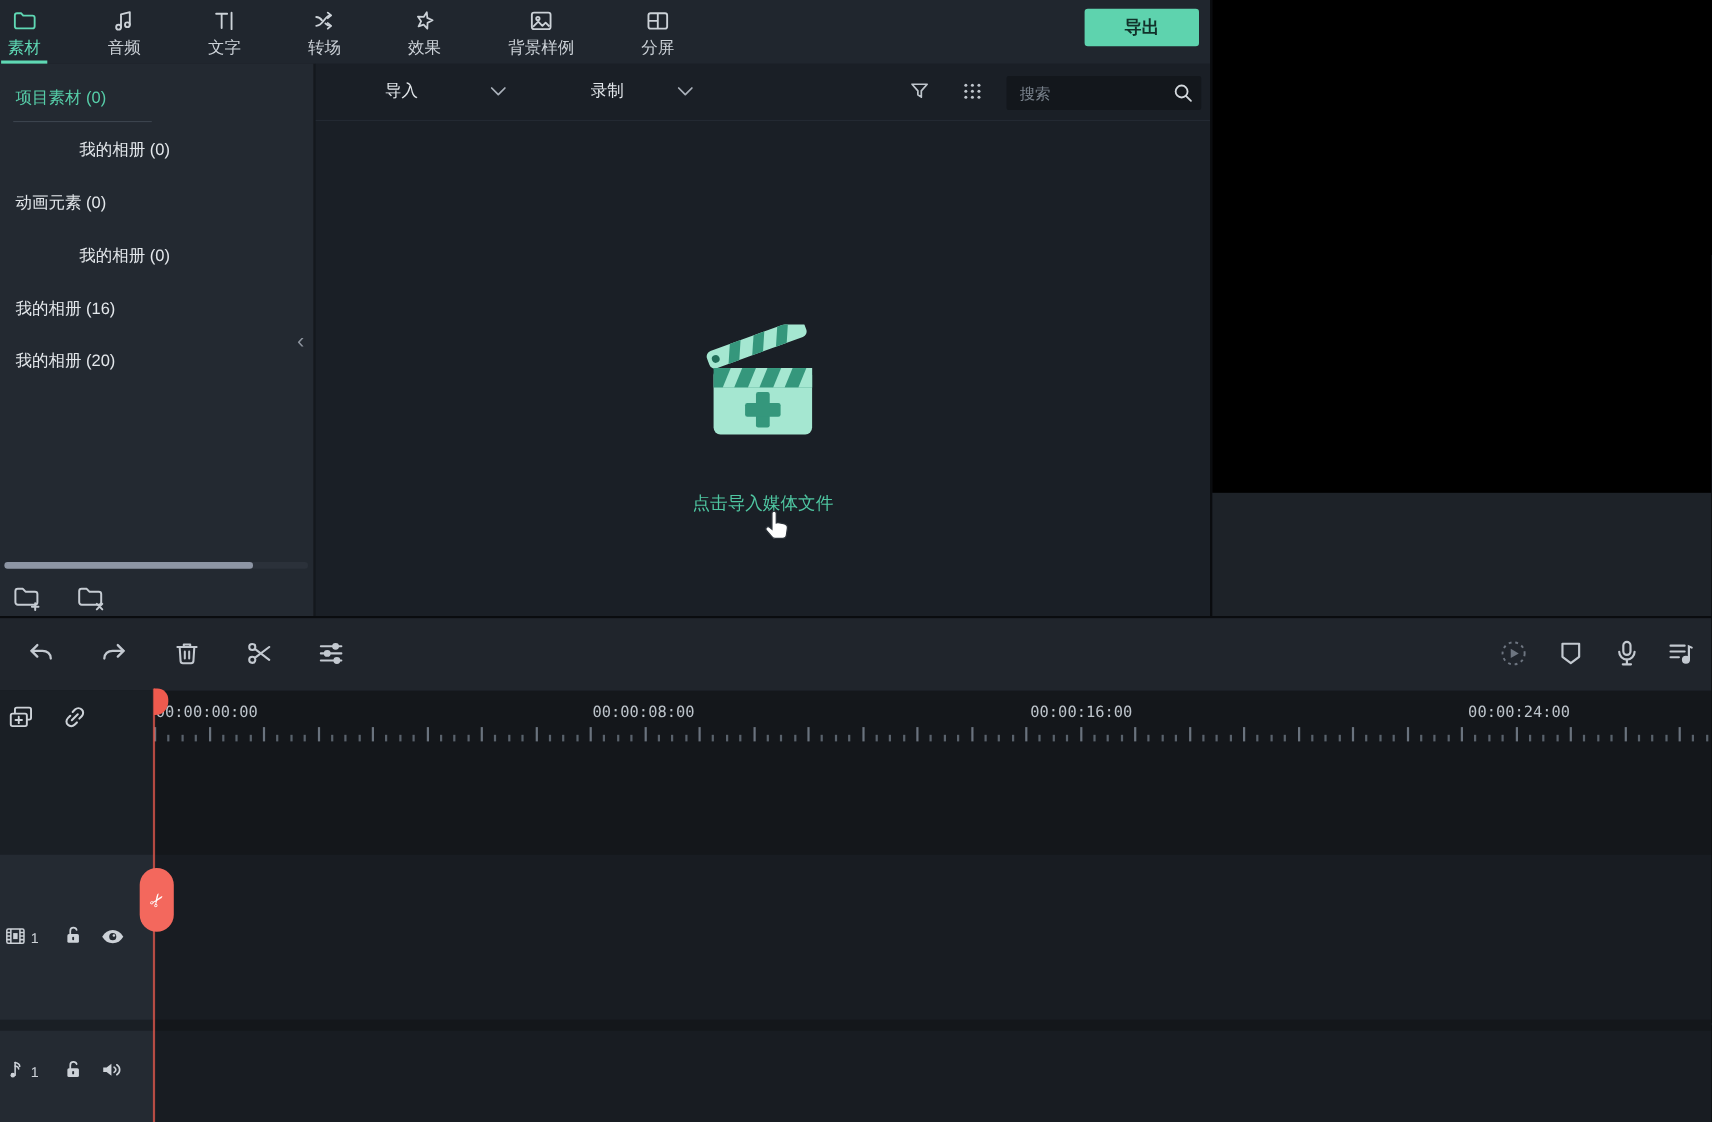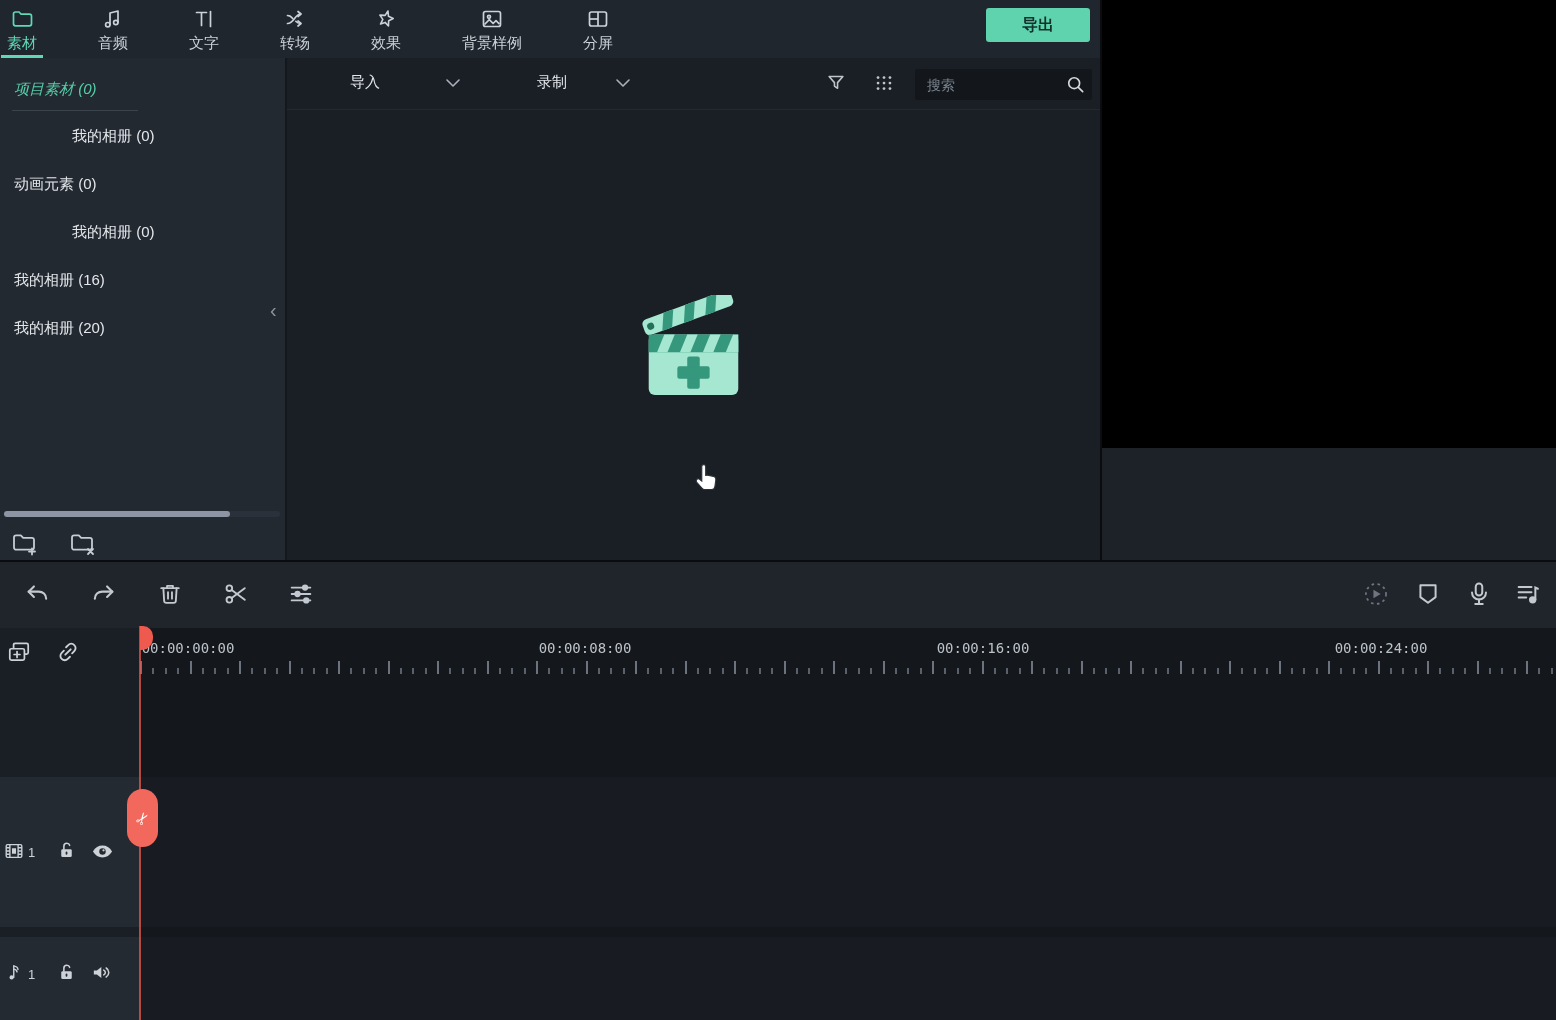--- a/index.html
+++ b/index.html
@@ -13,21 +13,21 @@
   .tab { position:relative; display:flex; flex-direction:column; align-items:center; justify-content:center; gap:3px; padding:6px 2px 4px; margin-right:57px; color:#ccd2d8; font-size:15px; white-space:nowrap; }
   .tab .ticon { width:24px; height:24px; }
   .tab.active { color:#5fd8b4; }
   .tab.active::after { content:""; position:absolute; left:-4px; right:-4px; bottom:0; height:3px; background:#5fd8b4; }
   .export-btn { position:absolute; left:986px; top:8px; width:104px; height:34px; background:#5ed3ae; color:#11312a; font-size:16px; font-weight:bold; border:none; border-radius:3px; display:flex; align-items:center; justify-content:center; }
 
   
   .sidebar { position:absolute; left:0; top:58px; width:285px; height:502px; background:#232931; }
   .sb-item { position:absolute; left:14px; font-size:15px; color:#e3e7eb; white-space:nowrap; }
   .sb-item.indent { left:72px; }
-  .sb-item.active { color:#56cda8;font-style:italic; }
+  .sb-item.active { color:#56cda8; }
   .sb-divider { position:absolute; left:12px; top:52px; width:126px; height:1px; background:#3b434d; }
   .collapse-arrow { position:absolute; left:270px; top:242px; color:#8d949e; font-size:20px; line-height:20px; }
   .sb-scroll-track { position:absolute; left:4px; top:453px; width:276px; height:6px; border-radius:3px; background:#2b313a; }
   .sb-scroll-thumb { position:absolute; left:0; top:0; width:226px; height:6px; border-radius:3px; background:#8d95a4; }
   .sb-folder-btns { position:absolute; left:10px; top:470px; display:flex; gap:28px; color:#c6ccd3; }
   .sb-folder-btns svg { width:30px; height:30px; }
 
   
   .content { position:absolute; left:287px; top:58px; width:813px; height:502px; background:#1a1f26; }
   .content::before { content:""; position:absolute; left:-2px; top:0; width:2px; height:100%; background:#131godk; }
@@ -263,20 +263,21 @@
             <rect x="17" y="38" width="86" height="58" rx="6" fill="#a5e7d1"></rect>
             <rect x="17" y="38" width="86" height="17" fill="#35977c"></rect>
             <polygon points="25,55 32,38 42,38 35,55" fill="#a5e7d1"></polygon>
             <polygon points="47,55 54,38 64,38 57,55" fill="#a5e7d1"></polygon>
             <polygon points="69,55 76,38 86,38 79,55" fill="#a5e7d1"></polygon>
             <polygon points="91,55 98,38 103,38 103,55" fill="#a5e7d1"></polygon>
             <rect x="54" y="59" width="12" height="31" rx="2" fill="#35977c"></rect>
             <rect x="44.5" y="68.5" width="31" height="12" rx="2" fill="#35977c"></rect>
           </svg>
         </div>
+        <div class="empty-hint">点击导入媒体文件</div>
         <div class="hand-cursor">
           <svg viewBox="0 0 24 28">
               <path fill="#ffffff" stroke="#2b3138" stroke-width="1" d="M9.2 2.2c.9 0 1.7.8 1.7 1.7v7.6l1.1-.2c.5-.1 4.5.6 5.9 1.2 1.2.5 1.9 1.6 1.7 2.9l-.8 5.6c-.2 1.5-1.5 2.6-3 2.6h-5.7c-1 0-1.9-.4-2.5-1.2l-4.4-5c-.6-.7-.6-1.8.1-2.5.7-.7 1.7-.7 2.4-.1l1.8 1.5V3.9c0-.9.8-1.7 1.7-1.7z"></path>
             </svg>
         </div>
       </div>
     </div>
   </div>
 
   <div class="right-top">

